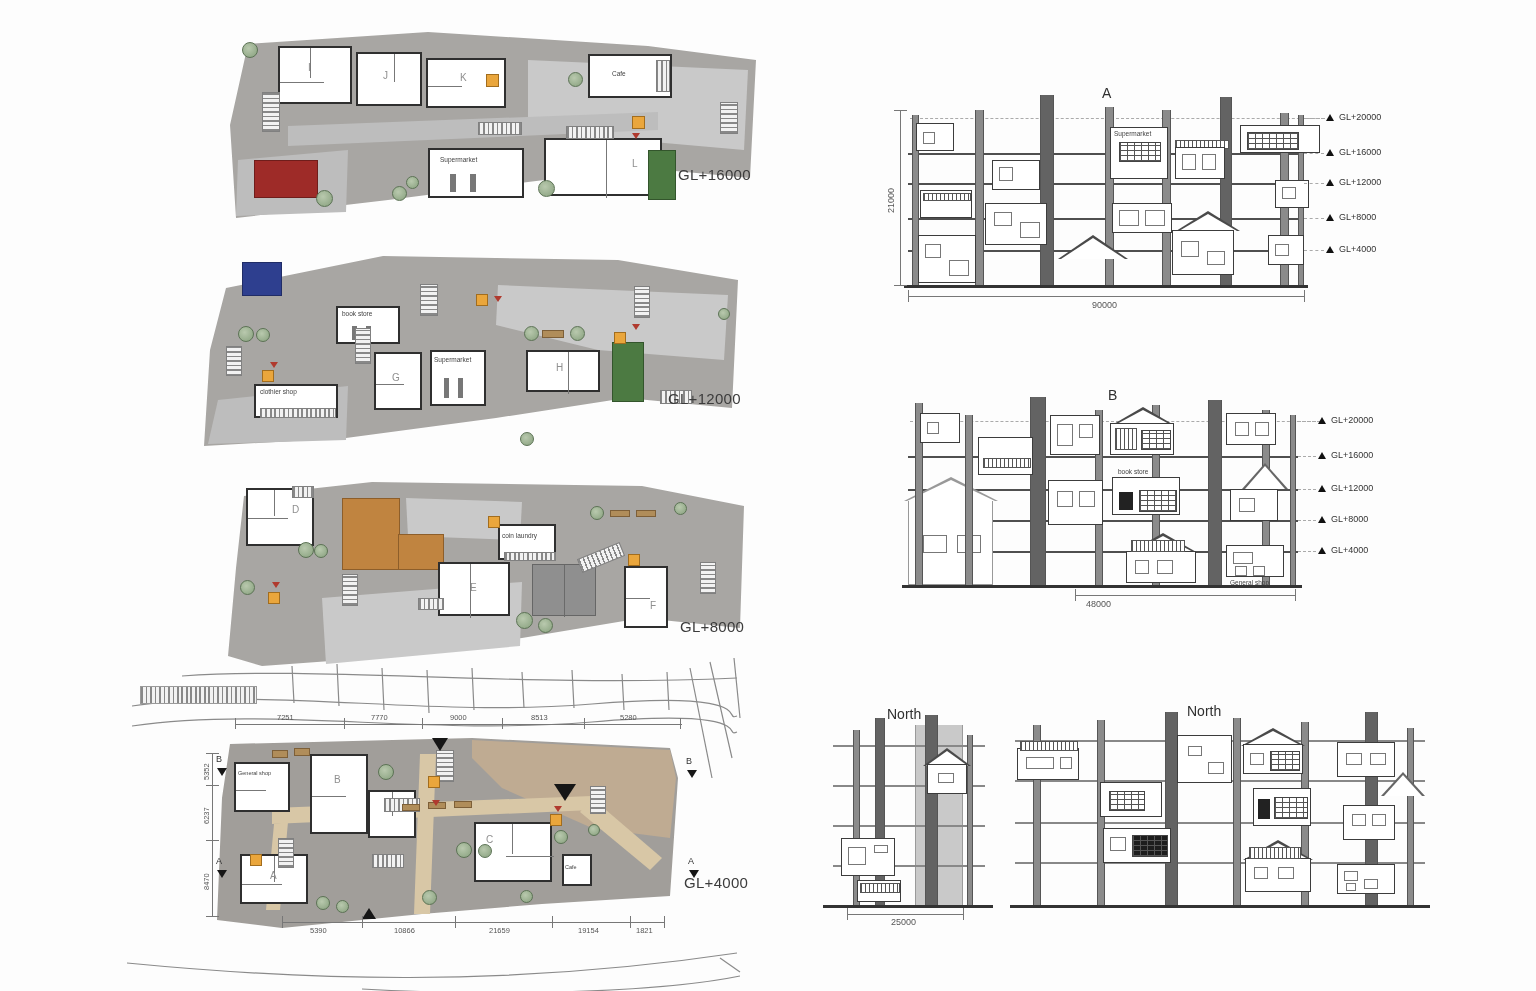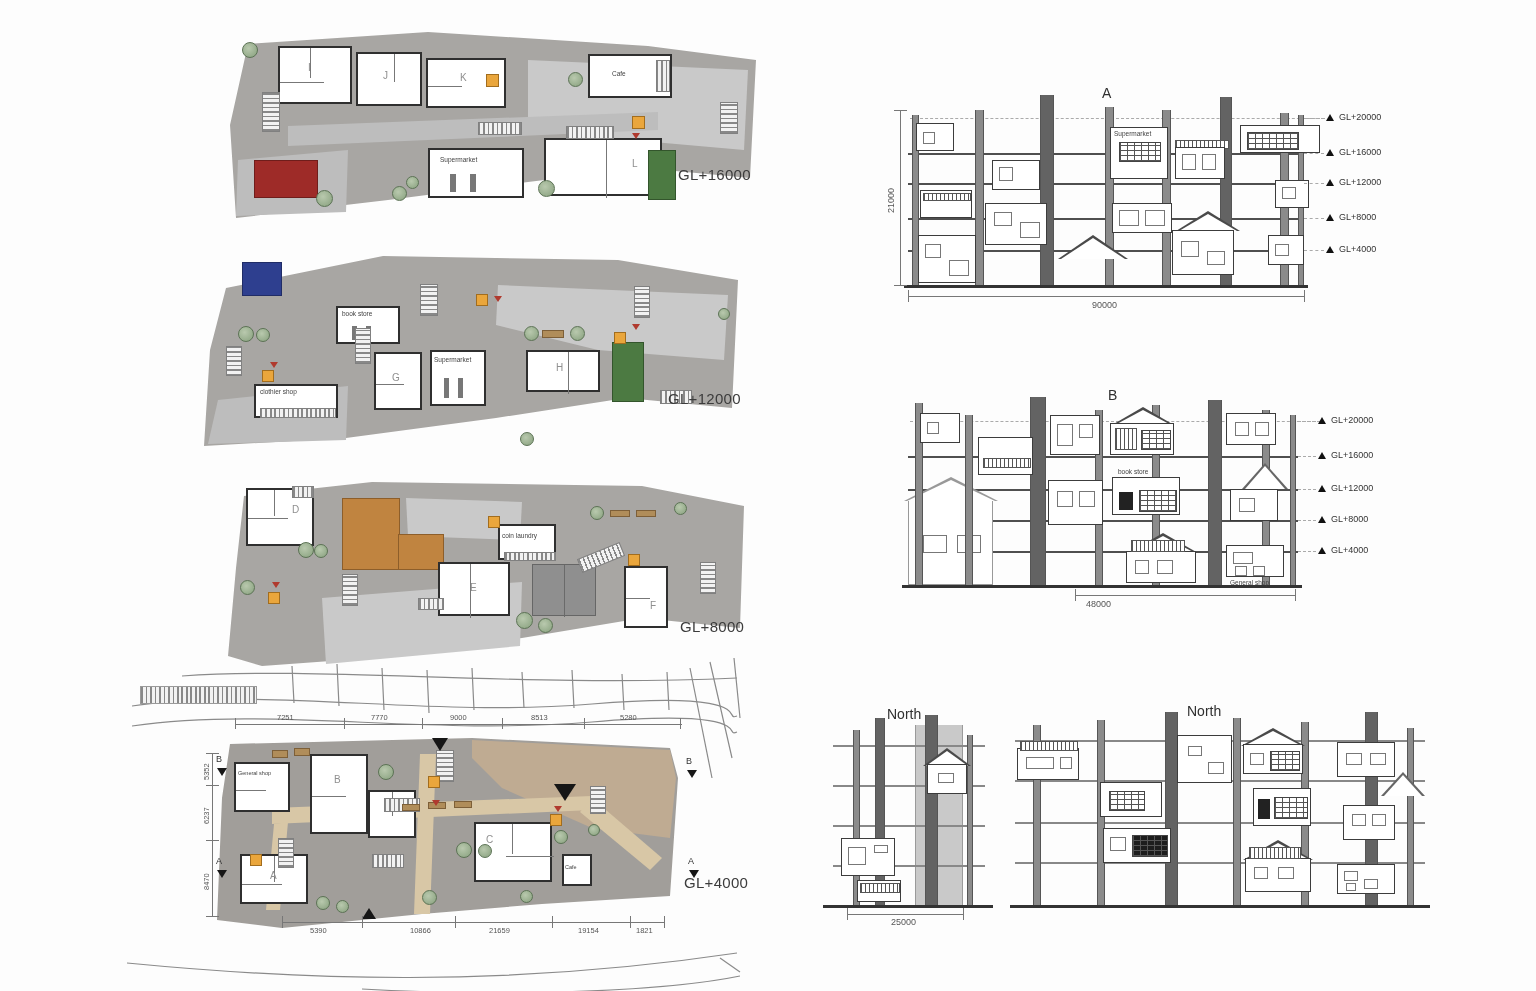--- a/index.html
+++ b/index.html
@@ -294,21 +294,21 @@
     <span class="dl" style="left:498px;top:55px">5280</span>
 
     <div class="dml" style="left:160px;top:264px;width:382px;height:1px"></div>
     <div class="tk" style="left:160px;top:258px;width:1px;height:12px"></div>
     <div class="tk" style="left:240px;top:258px;width:1px;height:12px"></div>
     <div class="tk" style="left:333px;top:258px;width:1px;height:12px"></div>
     <div class="tk" style="left:430px;top:258px;width:1px;height:12px"></div>
     <div class="tk" style="left:508px;top:258px;width:1px;height:12px"></div>
     <div class="tk" style="left:542px;top:258px;width:1px;height:12px"></div>
     <span class="dl" style="left:188px;top:268px">5390</span>
-    <span class="dl" style="left:288px;top:268px">10866</span>
+    <span class="dl" style="left:272px;top:268px">10866</span>
     <span class="dl" style="left:367px;top:268px">21659</span>
     <span class="dl" style="left:456px;top:268px">19154</span>
     <span class="dl" style="left:514px;top:268px">1821</span>
 
     <div class="dml" style="left:90px;top:95px;width:1px;height:163px"></div>
     <div class="tk" style="left:84px;top:95px;width:13px;height:1px"></div>
     <div class="tk" style="left:84px;top:127px;width:13px;height:1px"></div>
     <div class="tk" style="left:84px;top:182px;width:13px;height:1px"></div>
     <div class="tk" style="left:84px;top:258px;width:13px;height:1px"></div>
     <span class="dl rot" style="left:80px;top:122px">5352</span>

